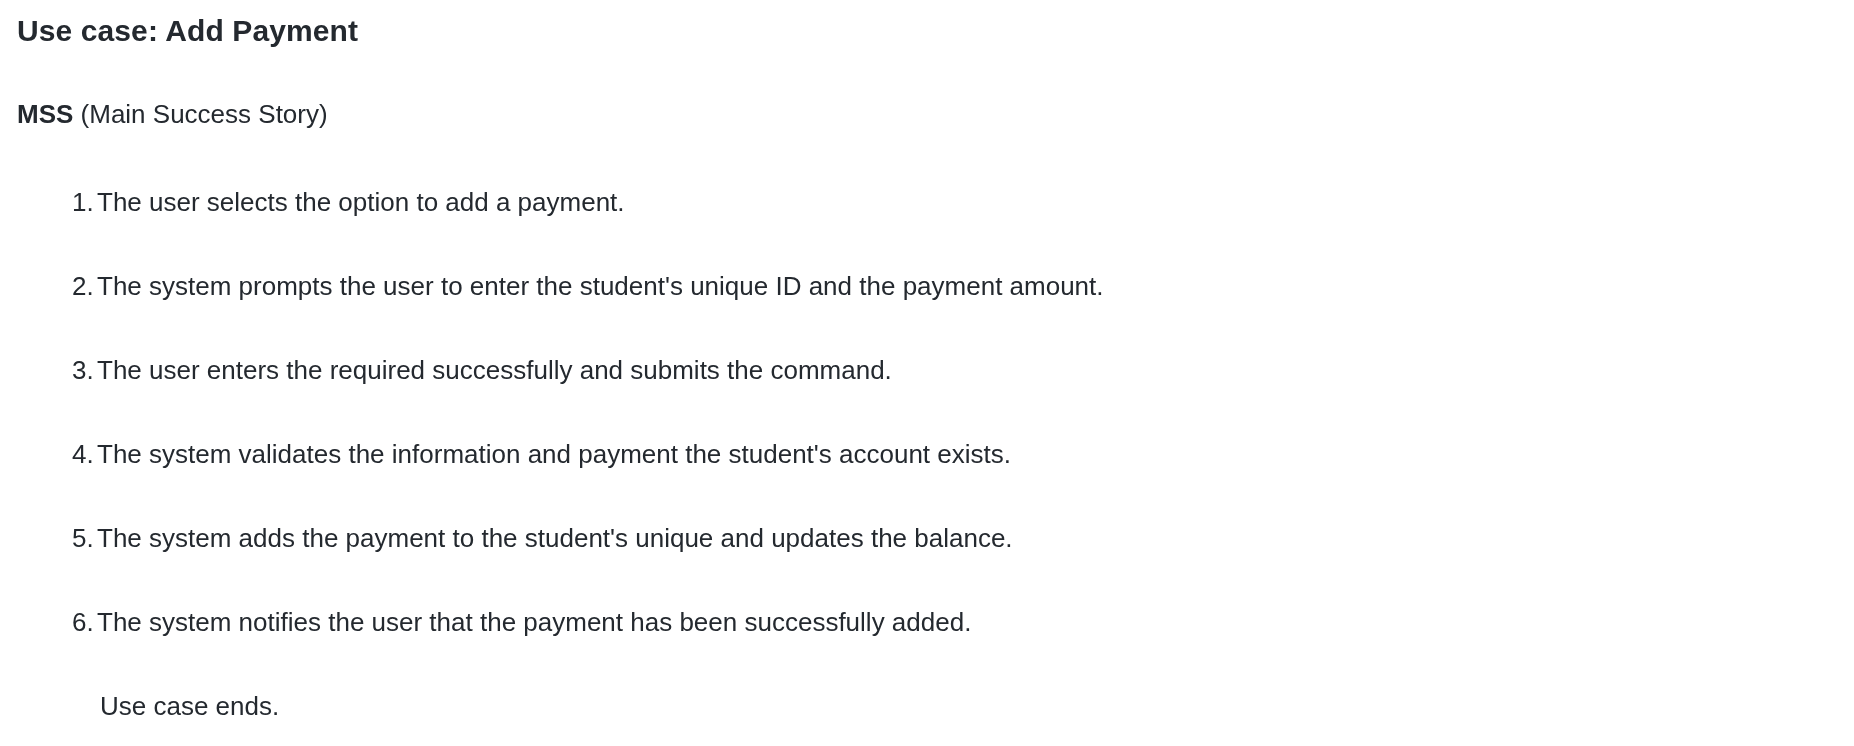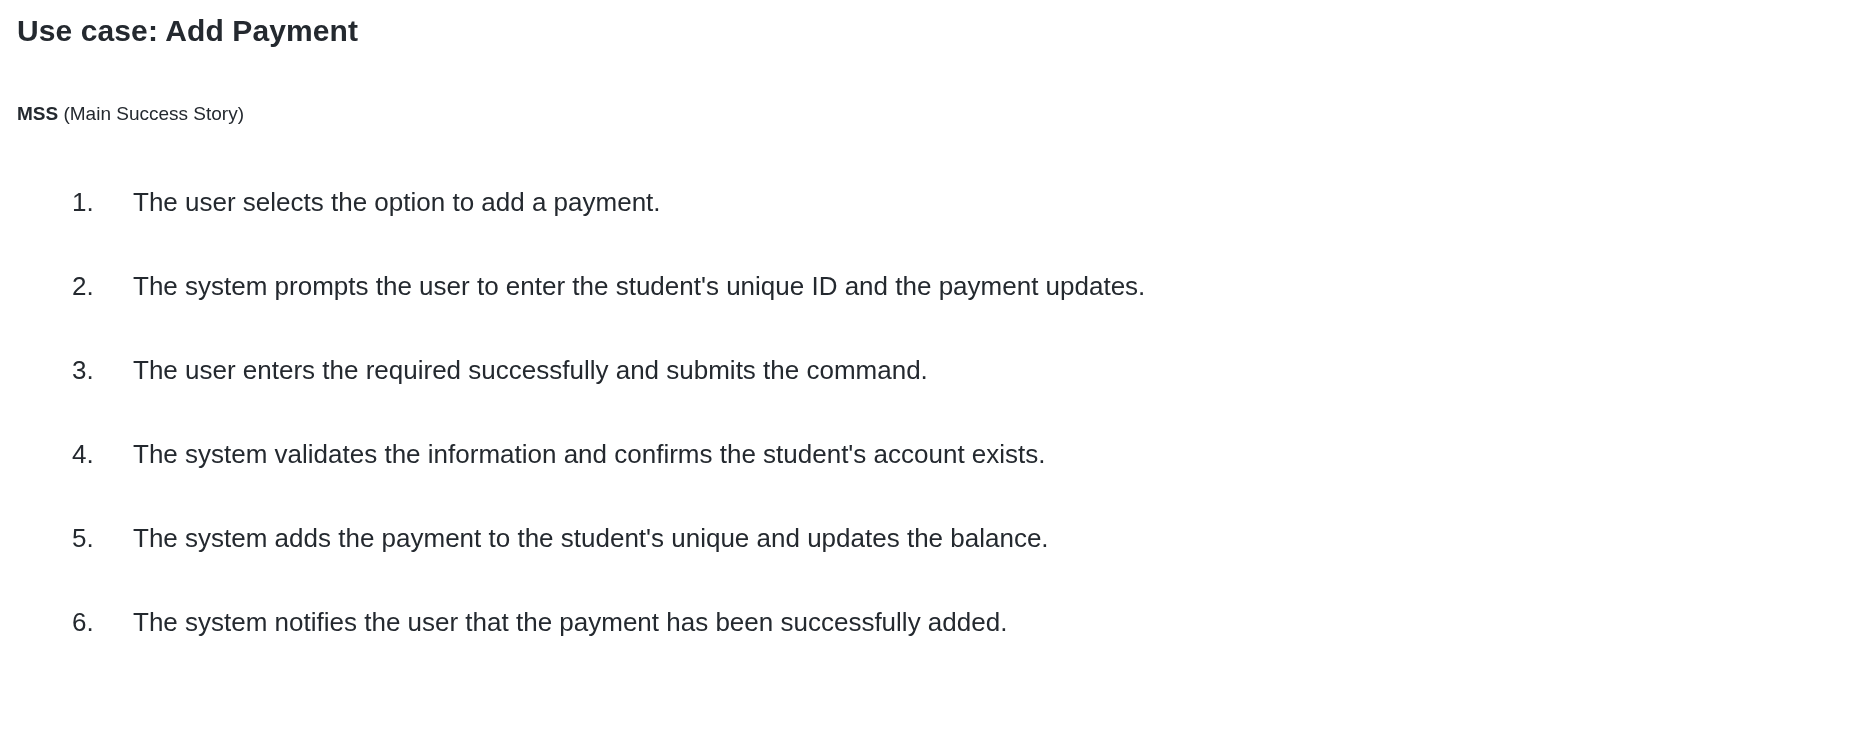--- a/index.html
+++ b/index.html
@@ -23,21 +23,21 @@
   .doc-title {
     font-size: 30px;
     font-weight: 700;
     line-height: 38px;
     color: #24292f;
     letter-spacing: 0.1px;
     margin-bottom: 47px;
   }
 
   .mss-line {
-    font-size: 19px;
+    font-size: 26px;
     font-weight: 400;
     line-height: 34px;
     color: #24292f;
     margin-bottom: 54px;
   }
 
   .mss-line .mss-abbr {
     font-weight: 700;
   }
 
@@ -56,21 +56,20 @@
   }
 
   .step-number {
     min-width: 25px;
     flex: 0 0 auto;
     text-align: left;
   }
 
   .step-text {
     flex: 1 1 auto;
-    margin-left: 36px;
   }
 
   .ending-line {
     font-size: 26px;
     line-height: 34px;
     color: #24292f;
     margin-left: 83px;
   }
 </style>
 </head>
@@ -82,34 +81,35 @@
 
   <p class="mss-line"><strong class="mss-abbr">MSS</strong><span> (Main Success Story)</span></p>
 
   <ol class="steps-list">
     <li class="step-row">
       <span class="step-number">1.</span>
       <span class="step-text">The user selects the option to add a payment.</span>
     </li>
     <li class="step-row">
       <span class="step-number">2.</span>
-      <span class="step-text">The system prompts the user to enter the student's unique ID and the payment updates.</span>
+      <span class="step-text">The system prompts the user to enter the student's unique ID and the payment amount.</span>
     </li>
     <li class="step-row">
       <span class="step-number">3.</span>
       <span class="step-text">The user enters the required successfully and submits the command.</span>
     </li>
     <li class="step-row">
       <span class="step-number">4.</span>
-      <span class="step-text">The system validates the information and confirms the student's account exists.</span>
+      <span class="step-text">The system validates the information and payment the student's account exists.</span>
     </li>
     <li class="step-row">
       <span class="step-number">5.</span>
       <span class="step-text">The system adds the payment to the student's unique and updates the balance.</span>
     </li>
     <li class="step-row">
       <span class="step-number">6.</span>
       <span class="step-text">The system notifies the user that the payment has been successfully added.</span>
     </li>
   </ol>
 
+  <p class="ending-line">Use case ends.</p>
 
 </div>
 
 </body></html>

